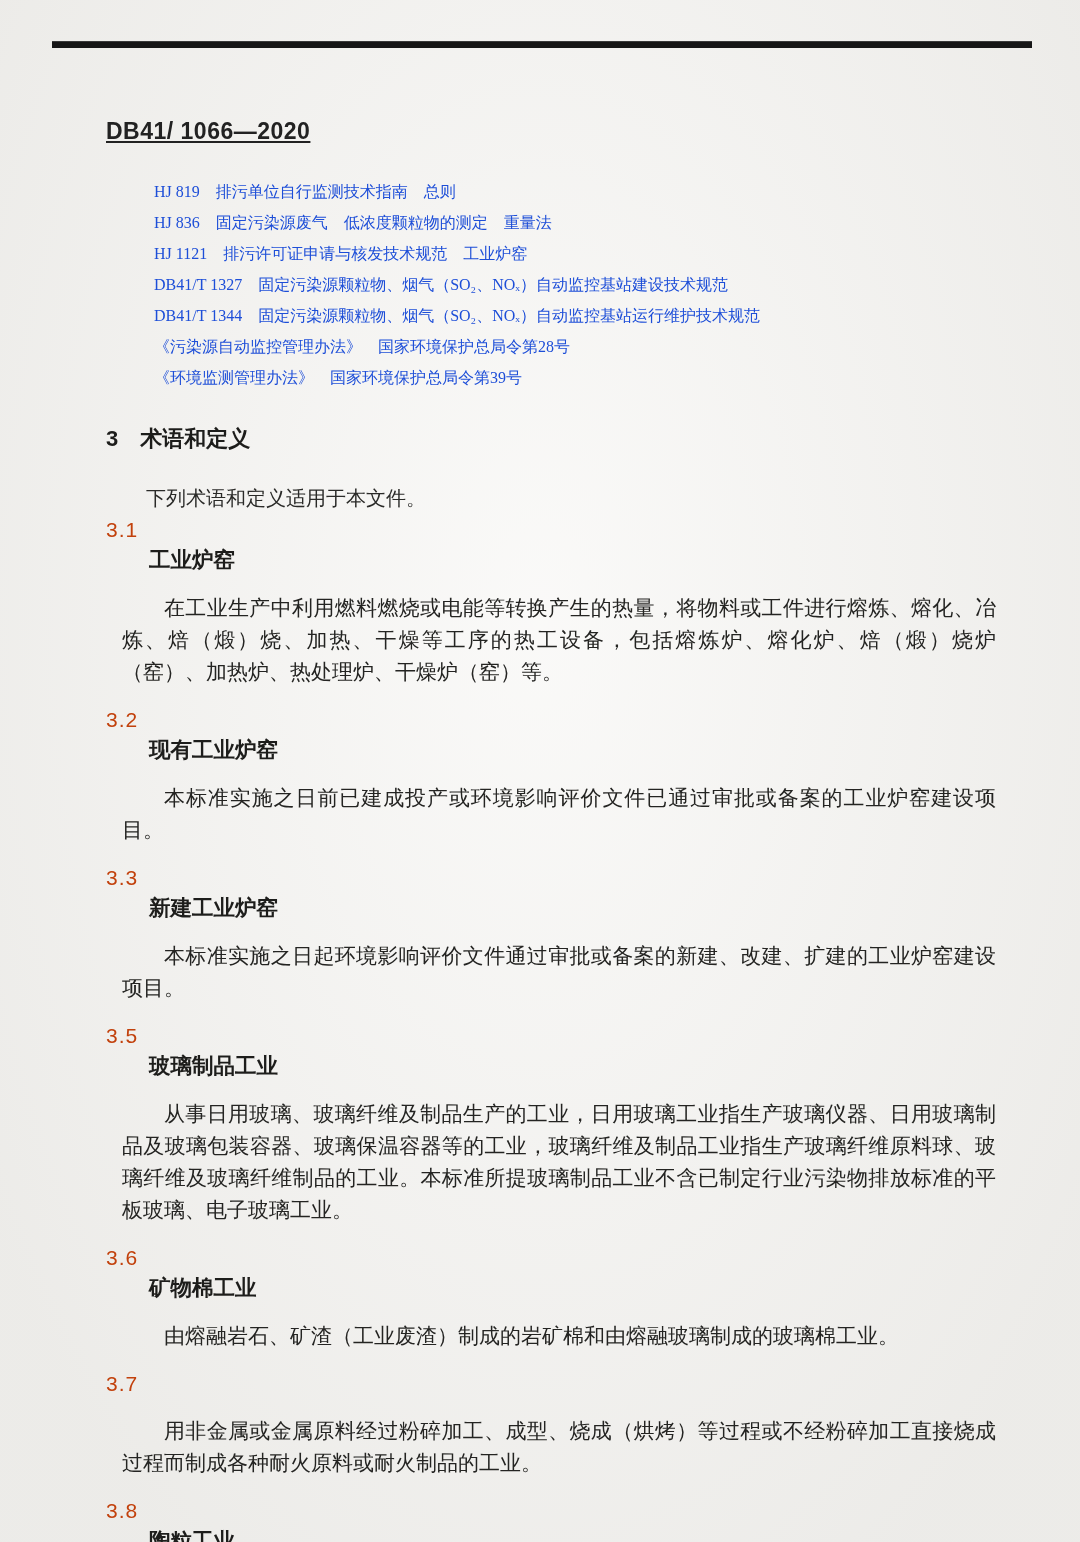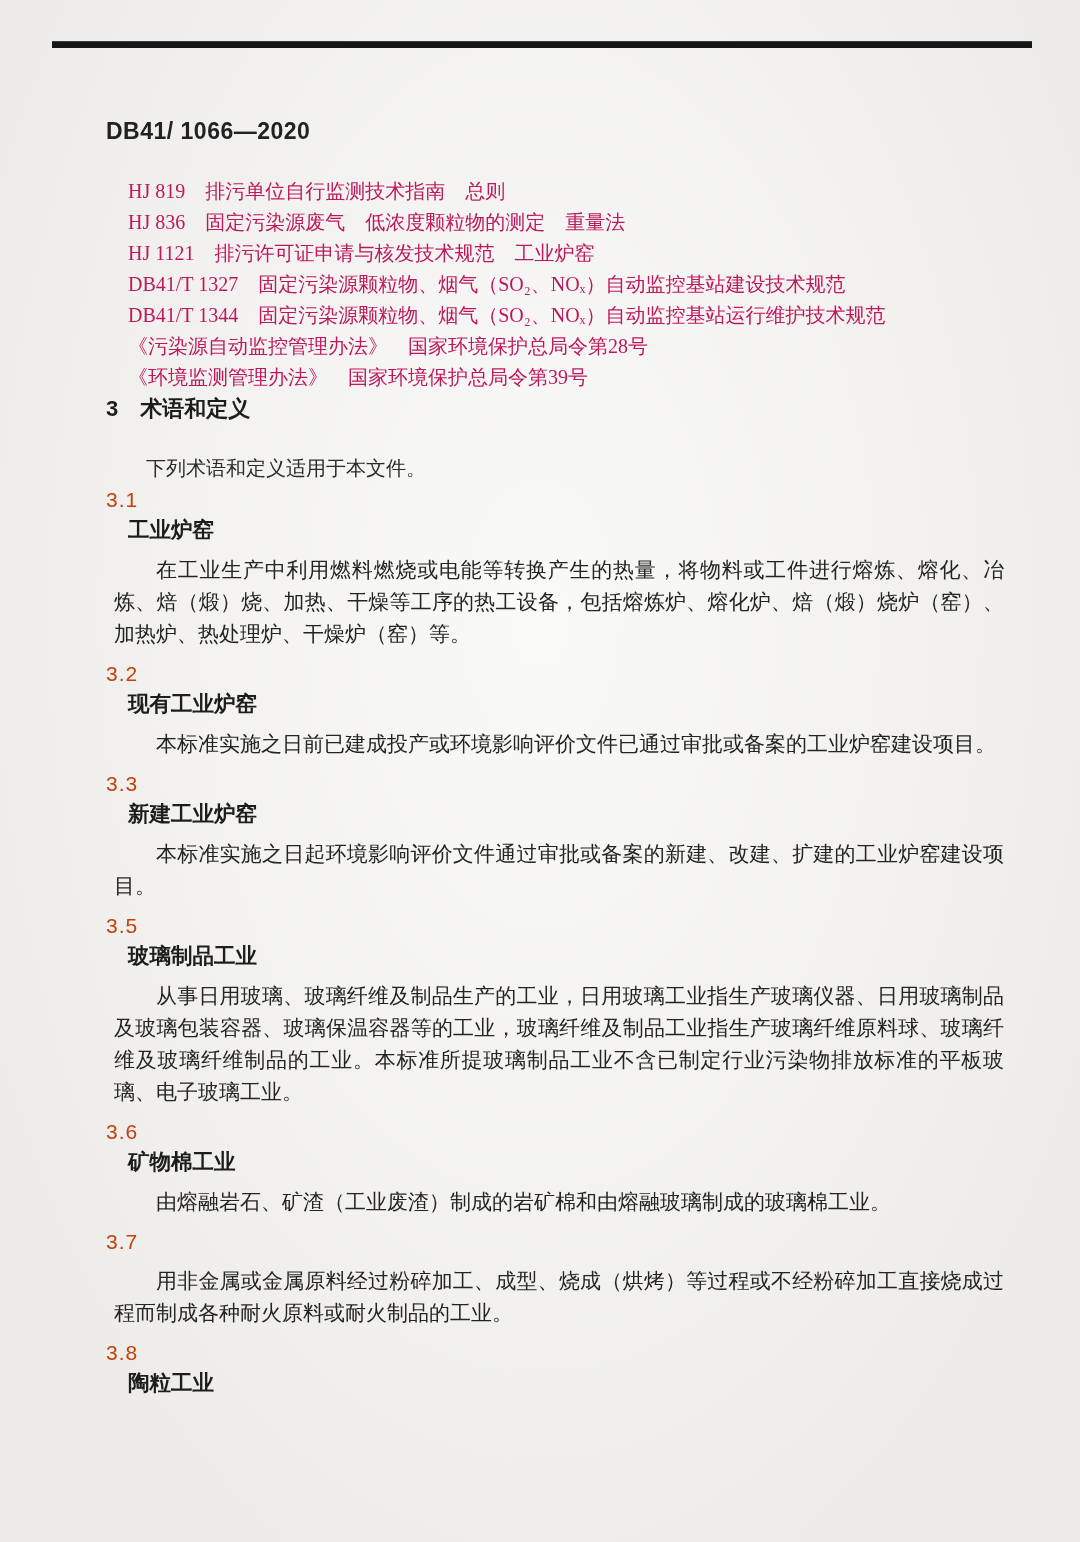--- a/index.html
+++ b/index.html
@@ -37,33 +37,36 @@
     width: 906px;
   }
   .doc-number {
     margin-top: 118px;
     font-family: "Liberation Sans", "DejaVu Sans", sans-serif;
     font-size: 23px;
     font-weight: 600;
     line-height: 26px;
     color: #222;
     letter-spacing: 0.5px;
+    text-decoration: underline;
   }
   ul.refs {
     list-style: none;
     margin: 32px 0 0 0;
     padding: 0 0 0 22px;
   }
   ul.refs li {
-    font-size: 20px;
+    font-size: 16px;
     line-height: 31px;
     white-space: pre-wrap;
-    color: #be185d;
+    color: #1d4ed8;
+    margin-left: 26px;
   }
   .sec-heading {
+    margin-top: 30px;
     font-family: "Liberation Sans", "DejaVu Sans", sans-serif;
     font-weight: bold;
     font-size: 22px;
     line-height: 31px;
     color: #1d1d1b;
   }
   .sec-heading .sec-num {
     margin-right: 22px;
   }
   p.intro {
@@ -80,25 +83,25 @@
     font-size: 21px;
     line-height: 31px;
     color: #c2410c;
     letter-spacing: 1px;
   }
   .tname {
     font-family: "Liberation Sans", "DejaVu Sans", sans-serif;
     font-weight: bold;
     font-size: 21.5px;
     line-height: 31px;
-    margin-left: 22px;
+    margin-left: 43px;
     color: #1d1d1b;
   }
   p.tdef {
-    margin: 8px;
+    margin: 16px;
     font-size: 21px;
     line-height: 32px;
     text-align: justify;
     text-indent: 2em;
     color: #242422;
   }
   p.tdef:empty { display: none; }
 </style>
 </head>
 <body>

